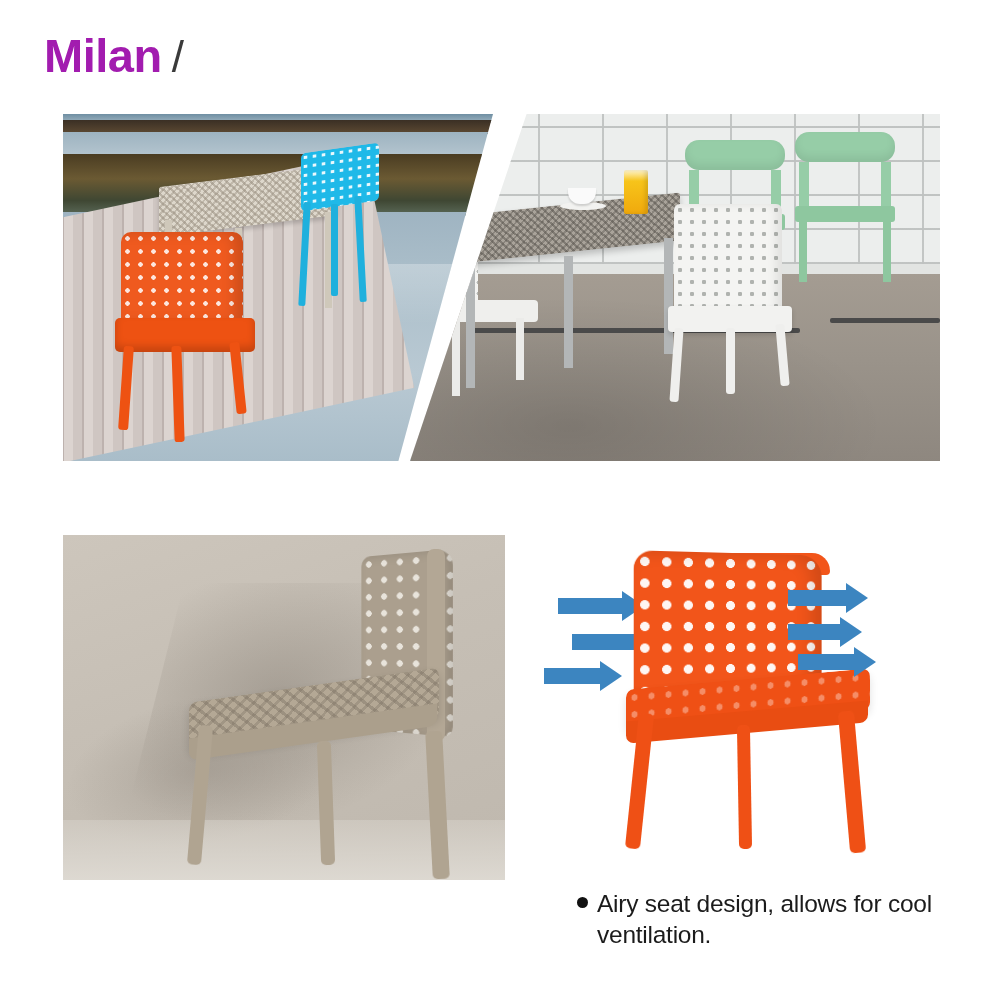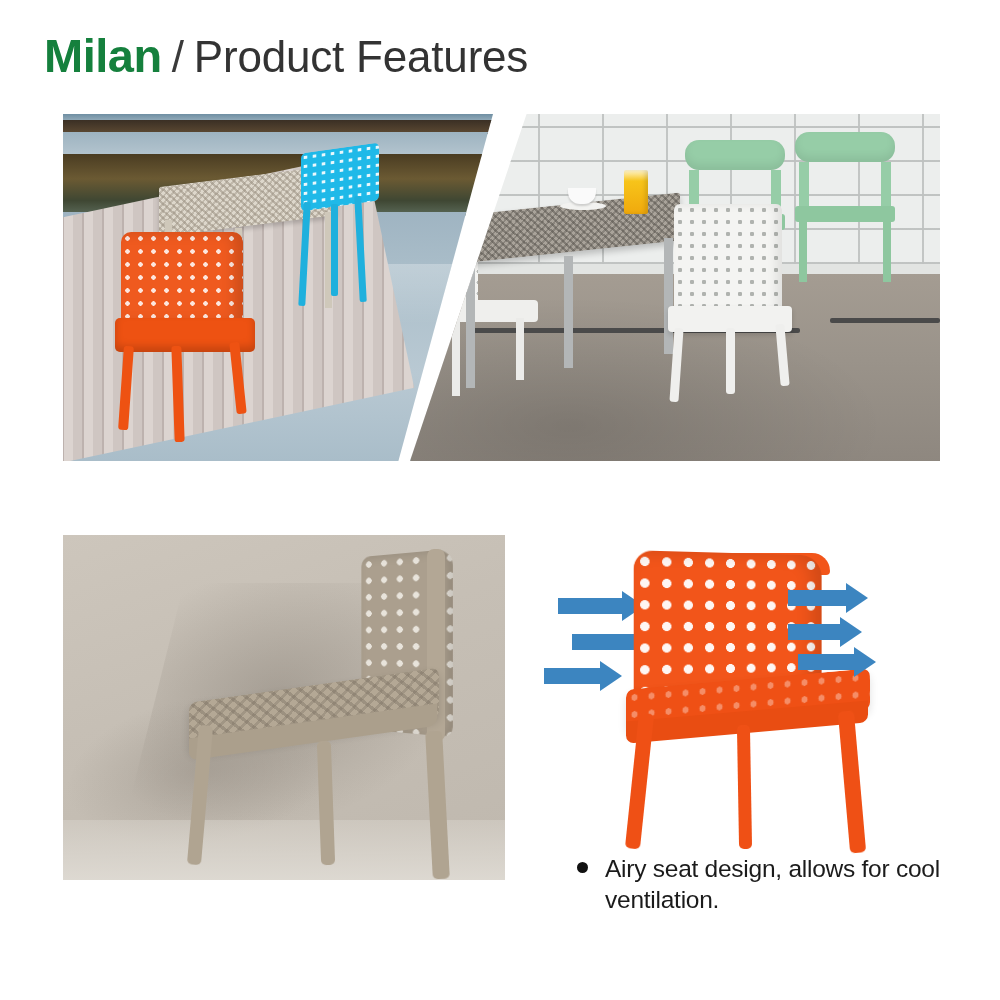--- a/index.html
+++ b/index.html
@@ -18,21 +18,21 @@
   
   .title-row {
     position: absolute;
     left: 44px; top: 28px;
     display: flex; align-items: baseline;
     white-space: nowrap;
   }
   .title-brand {
     font-size: 47px;
     font-weight: bold;
-    color: #15803d;
+    color: #a21caf;
     letter-spacing: -0.5px;
   }
   .title-sep {
     font-size: 44px;
     font-weight: 300;
     color: #3a3a3a;
     margin: 0 10px;
   }
   .title-rest {
     font-size: 44px;
@@ -269,21 +269,21 @@
   }
   .bullet .txt {
     font-size: 24.5px;
     line-height: 1.28;
     color: #1b1b1b;
     letter-spacing: -0.25px;
   }
   #bullet-weather { left: 64px; top: 472px; width: 900px; }
   #bullet-weather .txt { font-size: 24.5px; }
   #bullet-design  { left: 64px; top: 888px; width: 440px; }
-  #bullet-airy    { left: 577px; top: 853px; width: 400px; gap: 8px; }
+  #bullet-airy    { left: 577px; top: 888px; width: 400px; }
 
   
   .photo-taupe {
     position:absolute; left:63px; top:535px;
     width: 442px; height: 345px;
     background: linear-gradient(160deg,#cdc6bc 0%, #c6bfb5 40%, #bfb8ae 100%);
     overflow:hidden;
   }
   .taupe-shadow {
     position:absolute; left:90px; top:48px; width:300px; height:250px;
@@ -383,21 +383,20 @@
   .arr-out-3 { left:258px; top:112px; }
 </style>
 </head>
 <body>
 
 <div class="page">
 
   <div class="title-row">
     <span class="title-brand">Milan</span>
     <span class="title-sep">/</span>
-    <span class="title-rest">Product Features</span>
   </div>
 
   <div class="photo-band">
 
     <div class="photo-dock">
       <div class="dock-sky"></div>
       <div class="dock-far"></div>
       <div class="dock-watertop"></div>
       <div class="dock-trees"></div>
       <div class="dock-water"></div>

